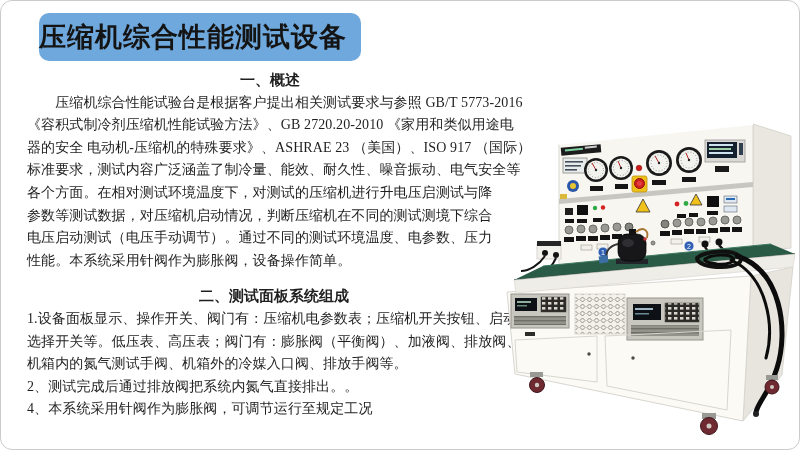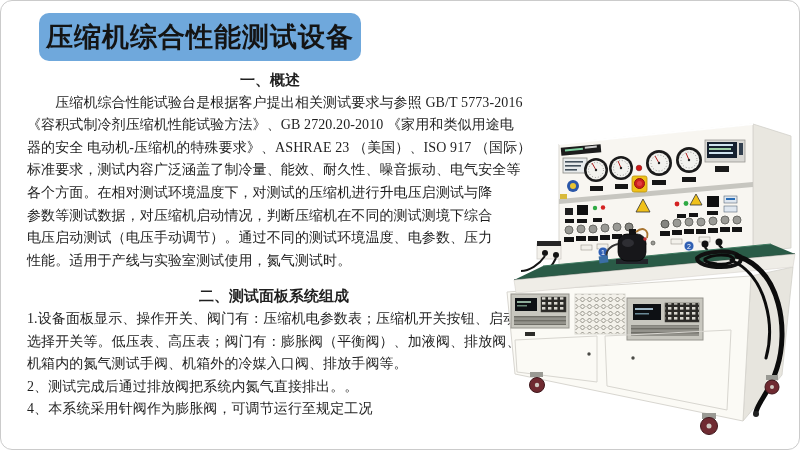--- a/index.html
+++ b/index.html
@@ -13,21 +13,21 @@
   }
   html,body{margin:0;padding:0;background:#ffffff;}
   .page{
     position:relative;width:800px;height:450px;box-sizing:border-box;
     background:#ffffff;border:1px solid #cbcbcb;border-radius:12px;overflow:hidden;
     font-family:"Liberation Serif","DejaVu Serif",serif;
   }
   .banner{
     position:absolute;left:38px;top:12px;width:322px;height:48px;
     background:var(--banner-bg);border-radius:10px;
-    display:flex;align-items:center;justify-content:center;
+    display:flex;align-items:center;
   }
   .banner-text{
     font-size:27px;font-weight:bold;color:#141414;letter-spacing:1px;white-space:nowrap;
   }
   .logo{
     position:absolute;right:18px;top:36px;color:var(--logo-blue);white-space:nowrap;
     font-family:"Liberation Sans","DejaVu Sans",sans-serif;line-height:1;
   }
   .logo-latin{font-size:27px;font-weight:800;letter-spacing:0.5px;}
   .logo-cjk{font-size:23px;font-weight:800;margin-left:7px;}
@@ -57,21 +57,21 @@
 
   <div class="doc">
       <div class="doc-heading">一、概述</div>
       <div class="doc-line">　　压缩机综合性能试验台是根据客户提出相关测试要求与参照 GB/T 5773-2016</div>
       <div class="doc-line">《容积式制冷剂压缩机性能试验方法》、GB 2720.20-2010 《家用和类似用途电</div>
       <div class="doc-line">器的安全 电动机-压缩机的特殊要求》、ASHRAE 23 （美国）、ISO 917 （国际）</div>
       <div class="doc-line">标准要求，测试内容广泛涵盖了制冷量、能效、耐久性、噪音振动、电气安全等</div>
       <div class="doc-line">各个方面。在相对测试环境温度下，对测试的压缩机进行升电压启测试与降</div>
       <div class="doc-line">参数等测试数据，对压缩机启动情况，判断压缩机在不同的测试测境下综合</div>
       <div class="doc-line">电压启动测试（电压手动调节）。通过不同的测试环境温度、电参数、压力</div>
-      <div class="doc-line">性能。适用于产线与实验室测试使用，氮气测试时。</div>
+      <div class="doc-line">性能。本系统采用针阀作为膨胀阀，设备操作简单。</div>
       <div class="doc-heading">二、测试面板系统组成</div>
       <div class="doc-line">1.设备面板显示、操作开关、阀门有：压缩机电参数表；压缩机开关按钮、启动</div>
       <div class="doc-line">选择开关等。低压表、高压表；阀门有：膨胀阀（平衡阀）、加液阀、排放阀、</div>
       <div class="doc-line">机箱内的氮气测试手阀、机箱外的冷媒入口阀、排放手阀等。</div>
       <div class="doc-line">2、测试完成后通过排放阀把系统内氮气直接排出。。</div>
       <div class="doc-line">4、本系统采用针阀作为膨胀阀，可调节运行至规定工况</div>
     </div>
 
   <div class="photo">
     <svg viewBox="0 0 320 365">

